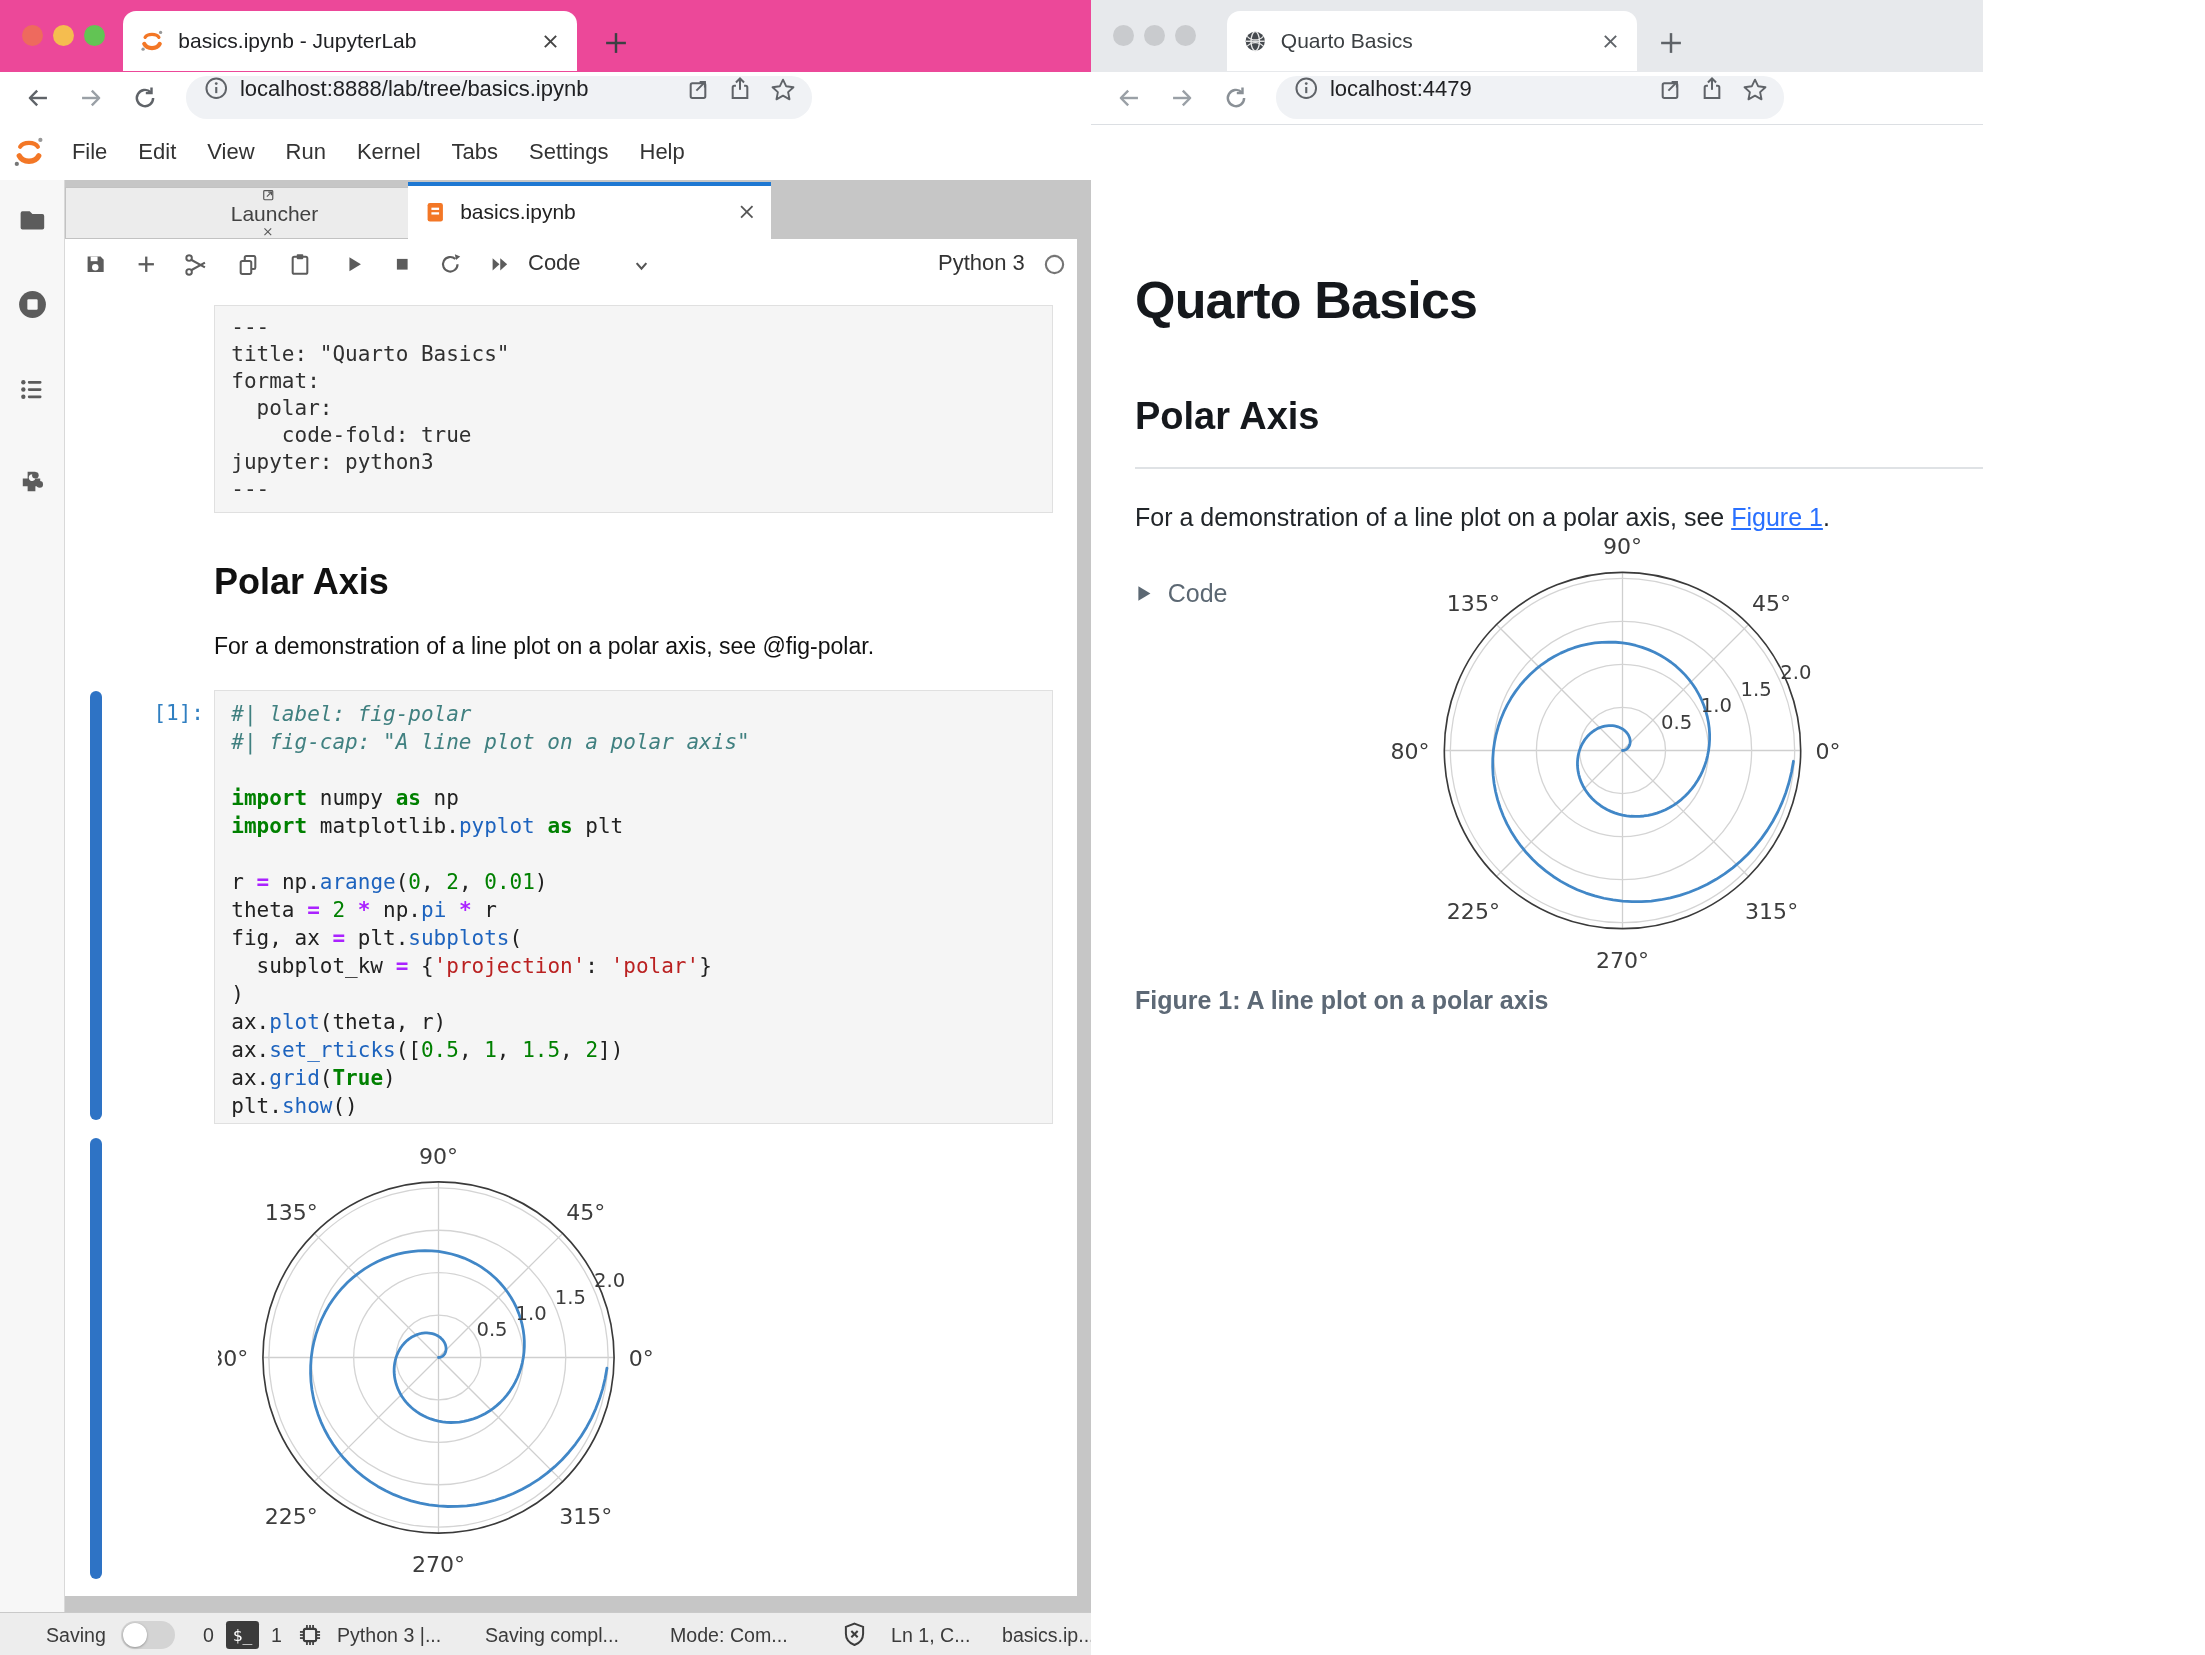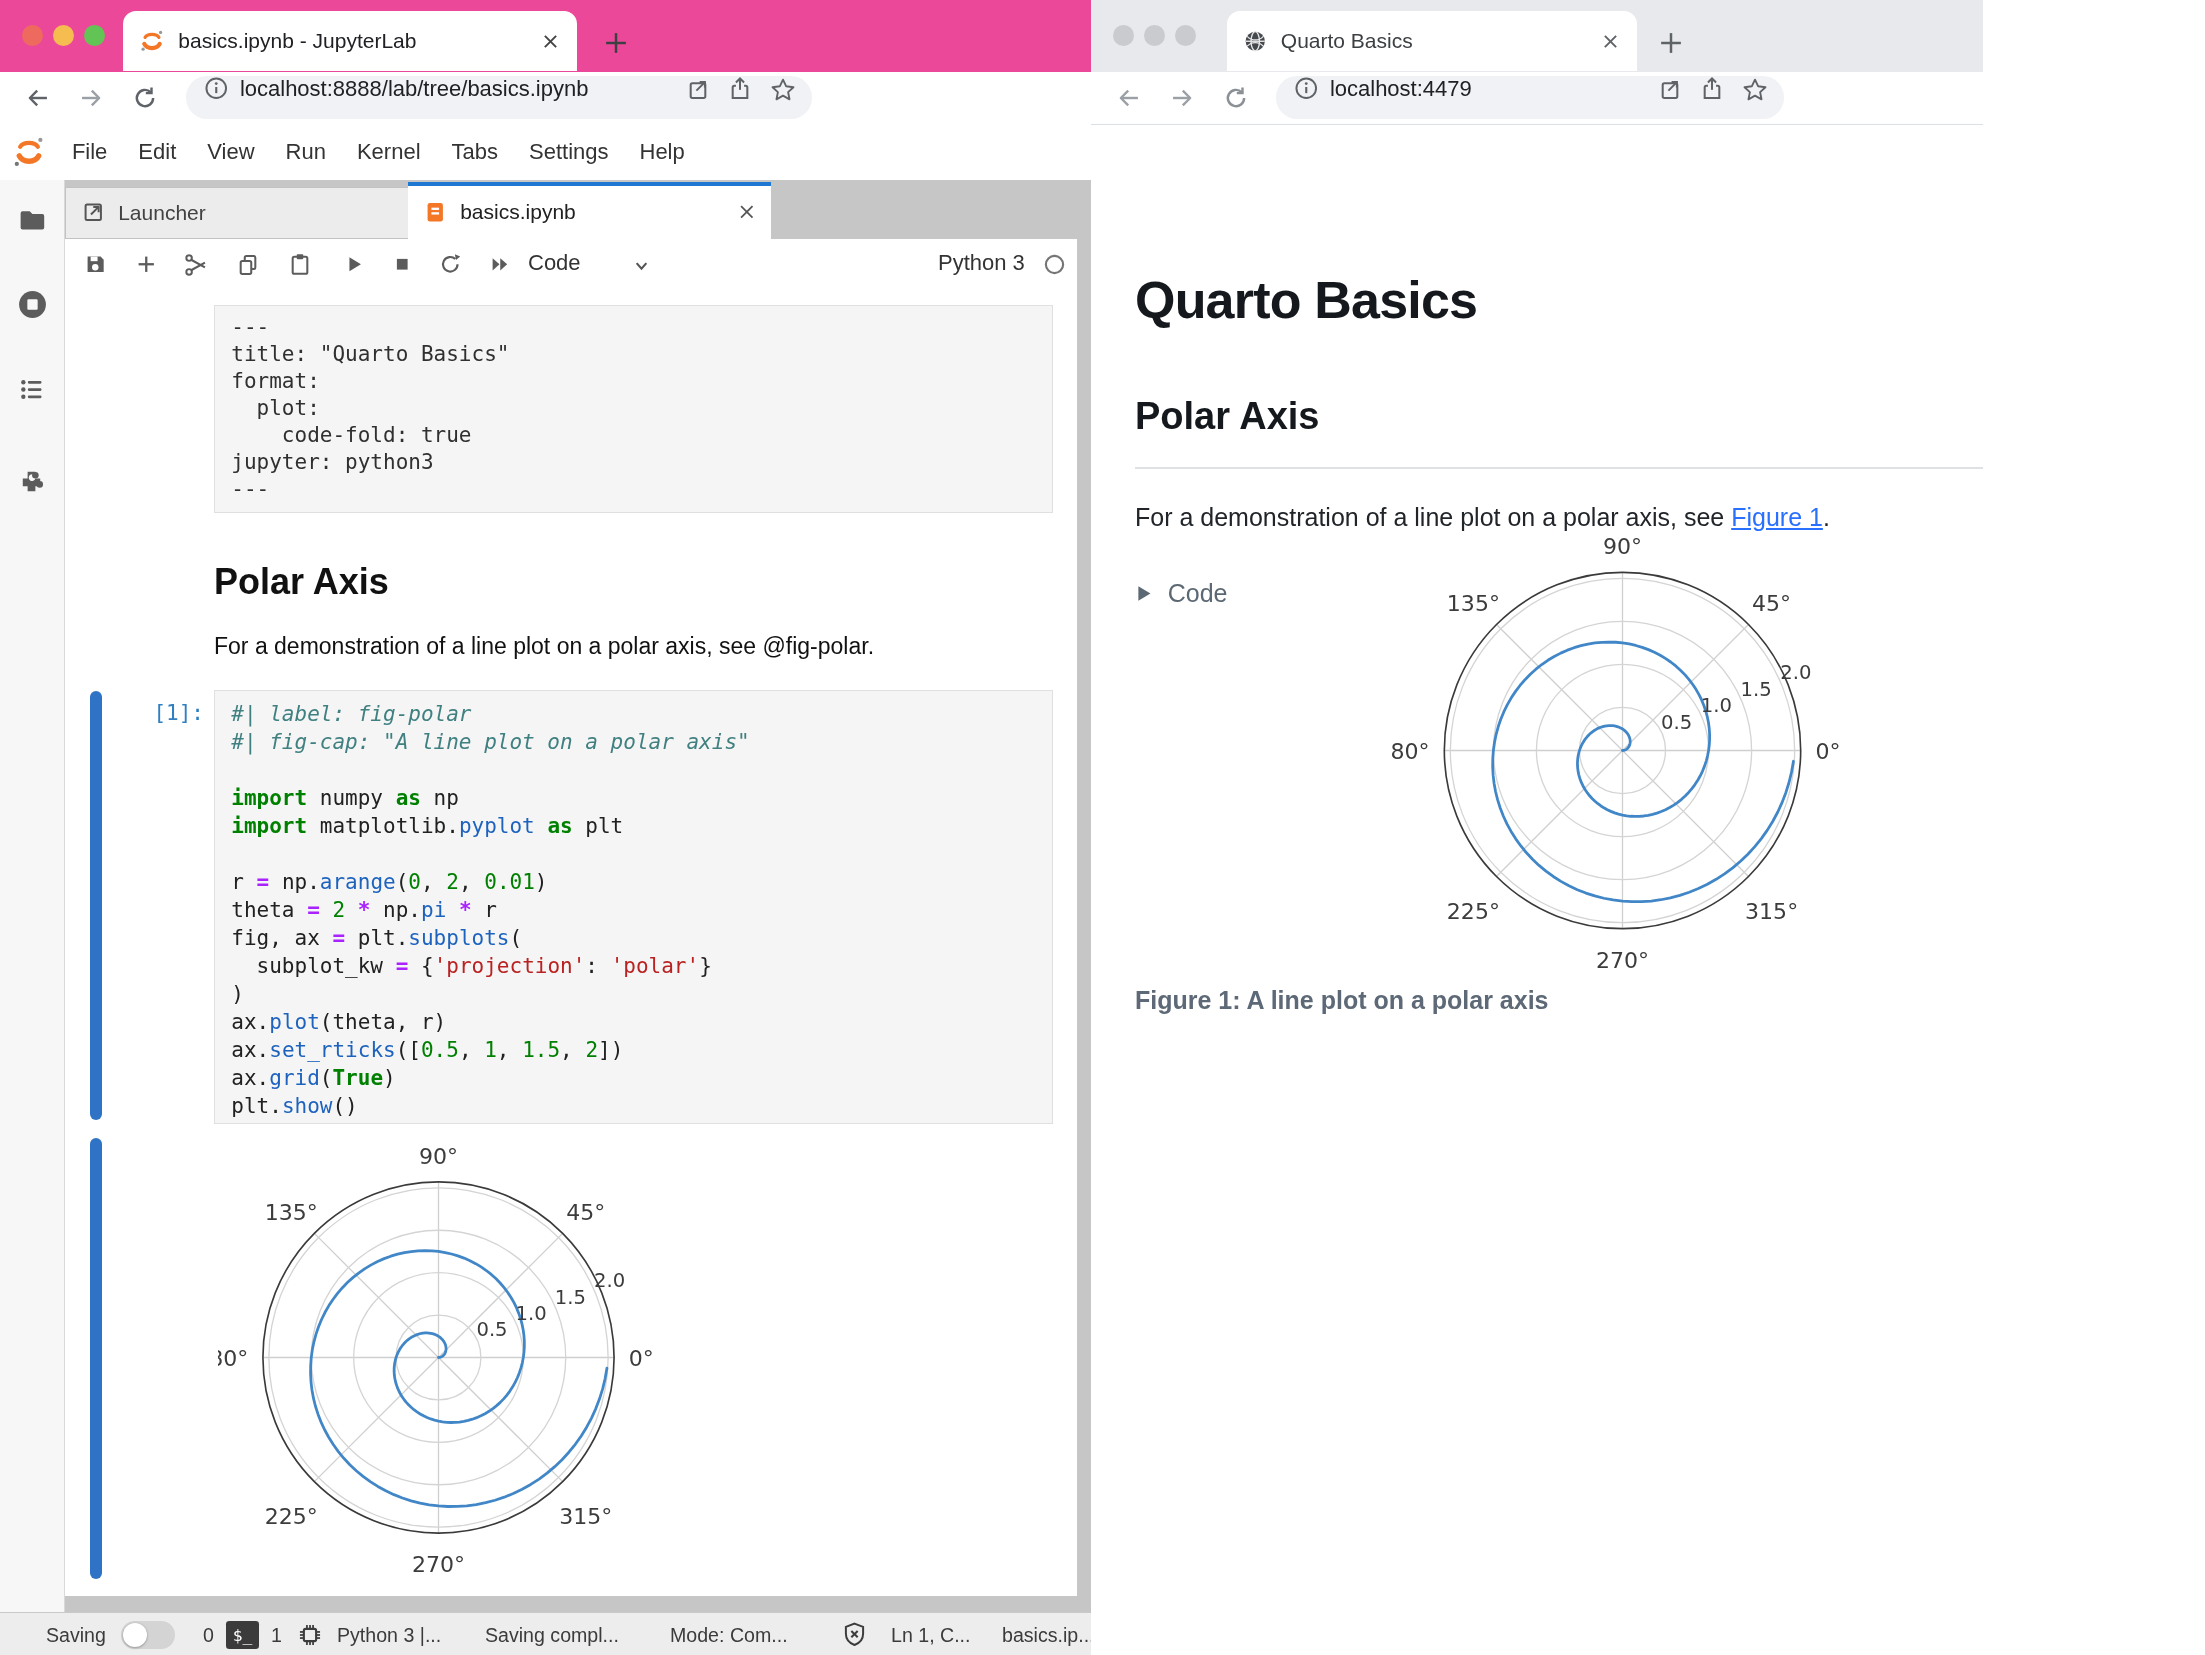--- a/index.html
+++ b/index.html
@@ -187,21 +187,21 @@
       </svg>
       <svg class="abs" style="left:16.3px;top:286px" width="31" height="31" viewBox="0 0 32 32">
         <path d="M12 6 h8 v5 a3.5 3.5 0 1 0 0 2 v0 h5 v8 h-5 v5 h-8 v-5 H7 v-8 h5 z" fill="#5c5c5c"></path>
         <circle cx="20" cy="9.5" r="3.4" fill="#5c5c5c"></circle>
           <circle cx="24.5" cy="19" r="3.4" fill="#5c5c5c"></circle>
       </svg>
     </div>
 
     <div class="jl-dock">
 
-      <div class="jl-tab" style="left:0;top:6.5px;width:406px;height:52px;background:#ececec;border:0.8px solid #c2c2c2;">
+      <div class="jl-tab" style="left:0;top:6.5px;width:406px;height:52px;background:#ececec;border:0.8px solid #c2c2c2;flex-direction:column;">
         <svg width="24.5" height="24.5" viewBox="0 0 32 32">
           <rect x="6" y="6" width="20" height="20" rx="2" fill="none" stroke="#555" stroke-width="2.6"></rect>
           <line x1="13" y1="19" x2="23" y2="9" stroke="#555" stroke-width="2.6"></line>
             <polyline points="16,9 23,9 23,16" fill="none" stroke="#555" stroke-width="2.6"></polyline>
         </svg>
         <span class="jl-tab-label" style="color:#424242">Launcher</span>
         <svg width="19.6" height="19.6" viewBox="0 0 24 24">
           <line x1="5" y1="5" x2="19" y2="19" stroke="#555" stroke-width="2.2"></line>
             <line x1="19" y1="5" x2="5" y2="19" stroke="#555" stroke-width="2.2"></line>
         </svg>
@@ -266,21 +266,21 @@
           <circle cx="14" cy="14" r="10.5" fill="none" stroke="#757575" stroke-width="2.6"></circle>
         </svg>
       </div>
 
       <div class="jl-nb">
         <div class="cellbox" style="left:149px;top:14.7px;width:839px;height:208px;padding:8.2px 16.3px;">
           <div>
               <div class="rawline">---</div>
               <div class="rawline">title: "Quarto Basics"</div>
               <div class="rawline">format:</div>
-              <div class="rawline">  plot:</div>
+              <div class="rawline">  polar:</div>
               <div class="rawline">    code-fold: true</div>
               <div class="rawline">jupyter: python3</div>
               <div class="rawline">---</div>
             </div>
         </div>
 
         <div class="abs md-h" style="left:149px;top:271px;">Polar Axis</div>
         <div class="abs md-p" style="left:149px;top:343px;">For a demonstration of a line plot on a polar axis, see @fig-polar.</div>
 
         <div class="abs prompt" style="left:33px;width:106px;top:411px;text-align:right;">[1]:</div>

